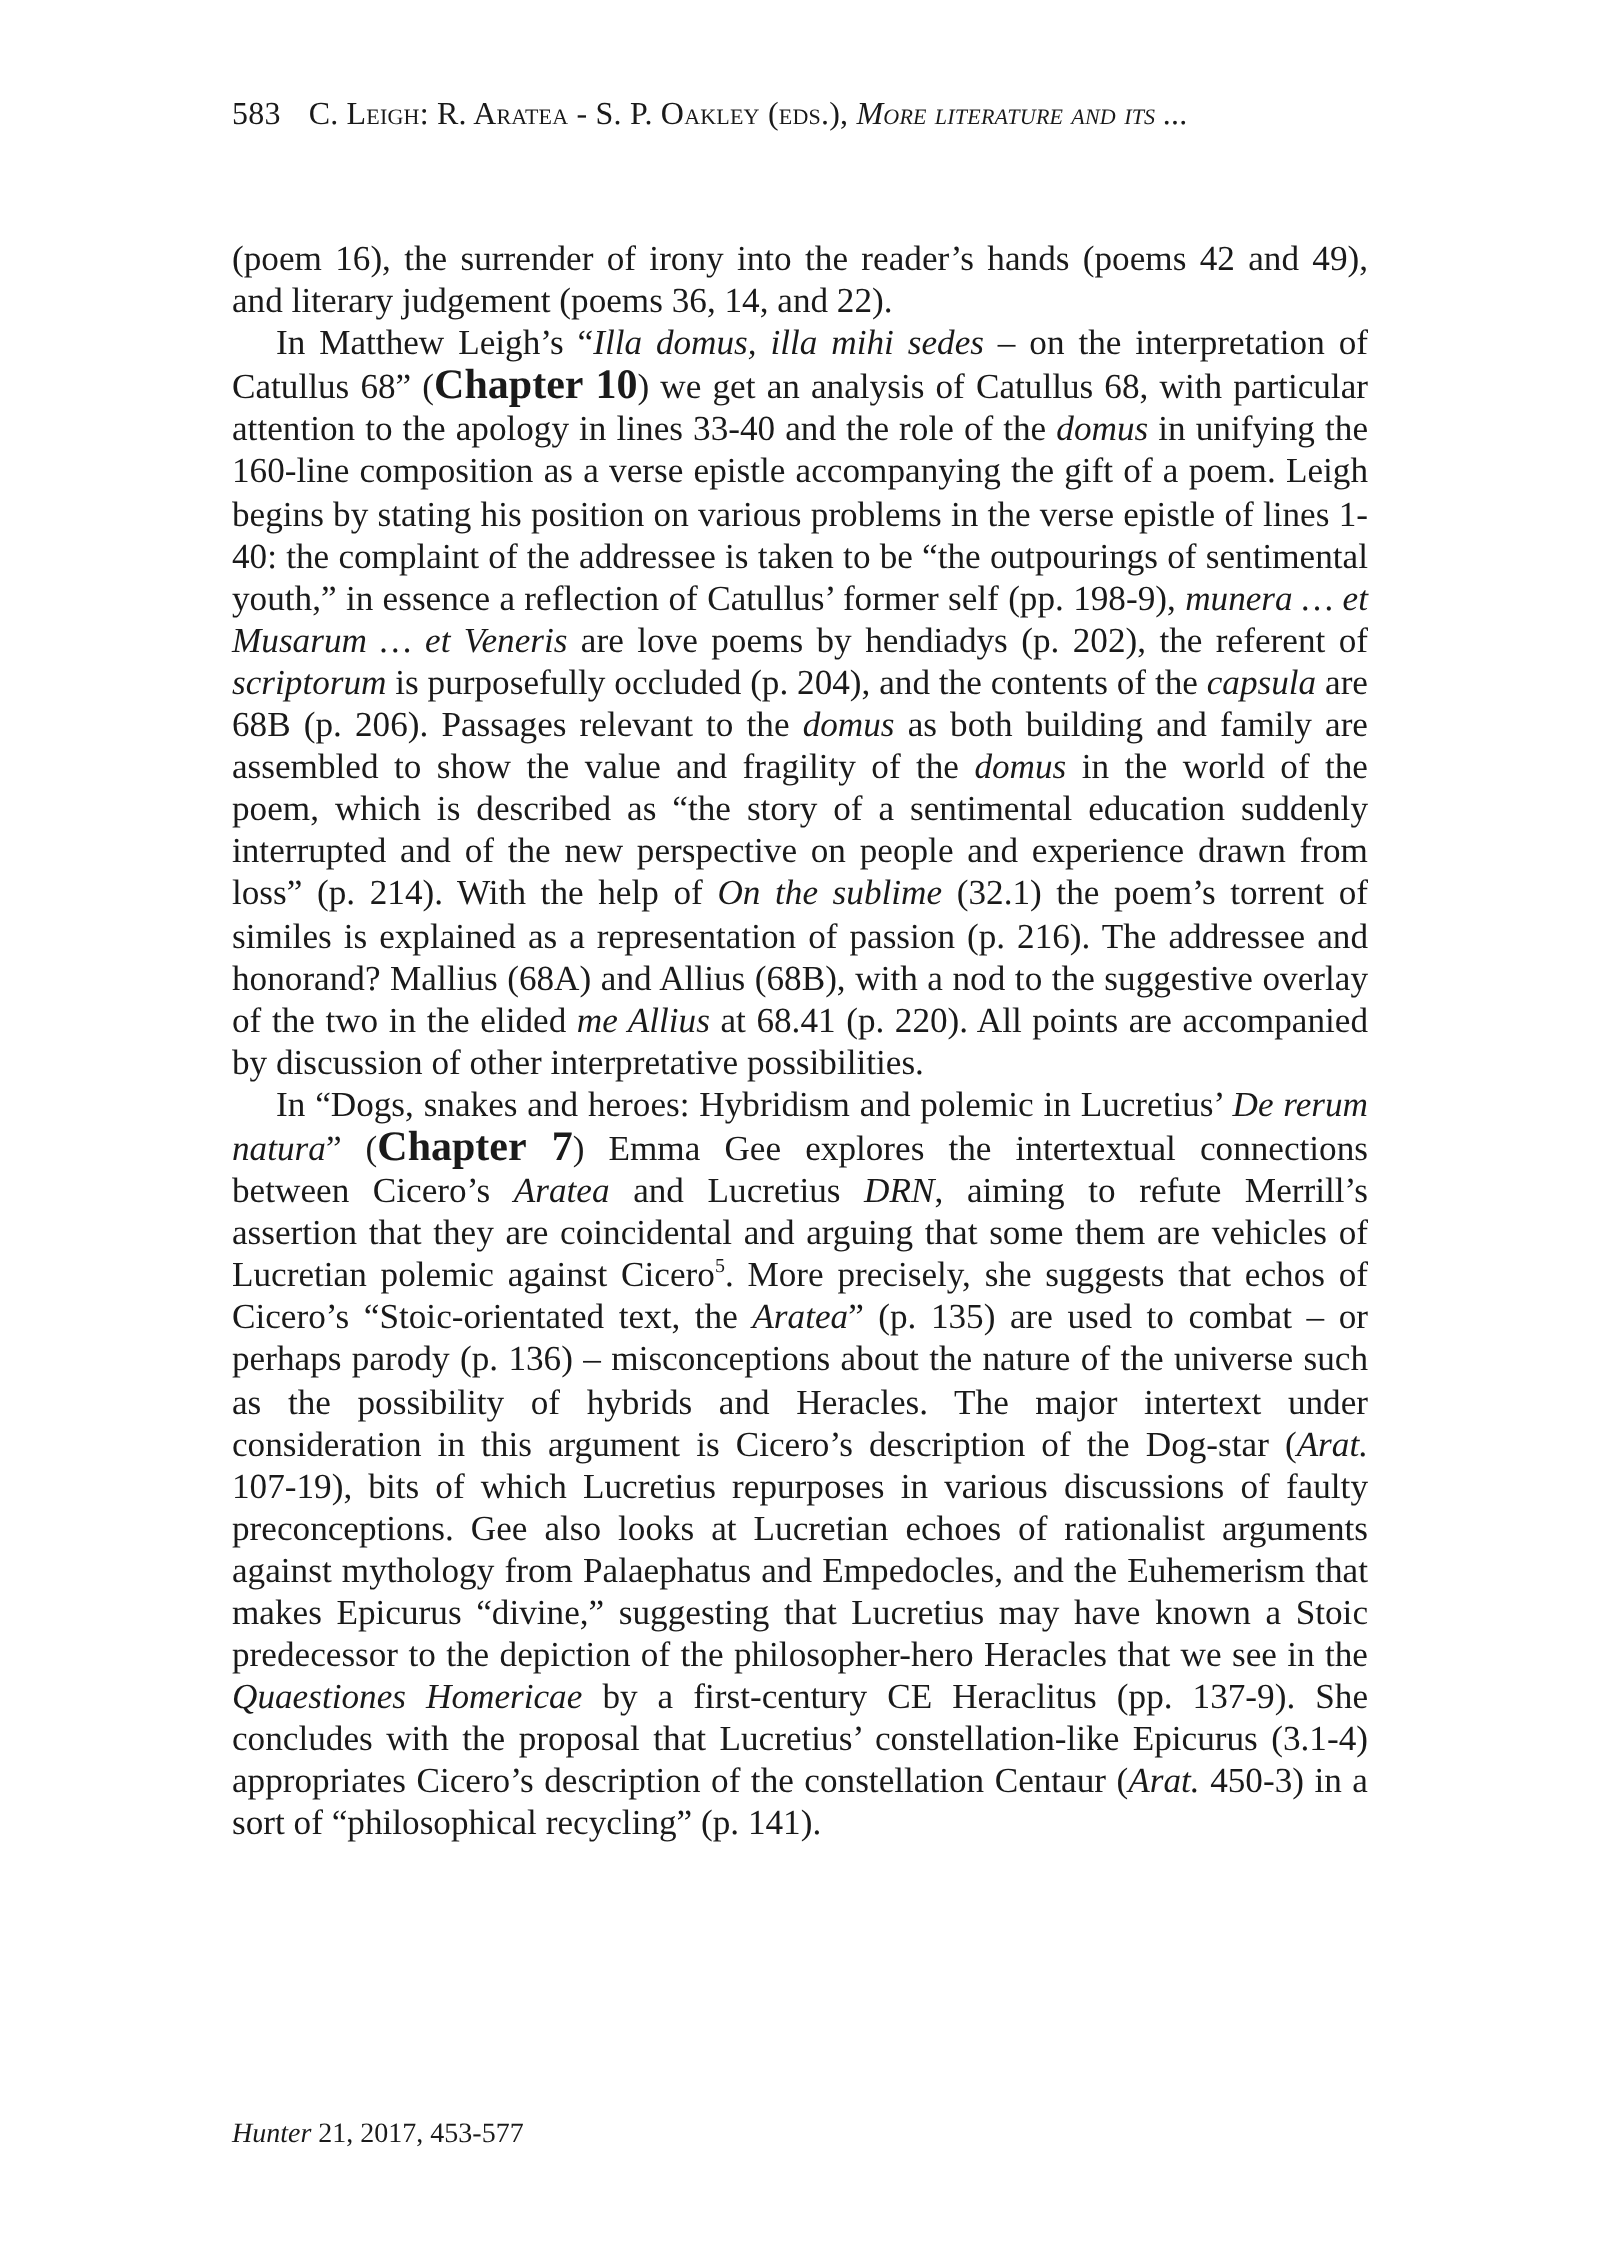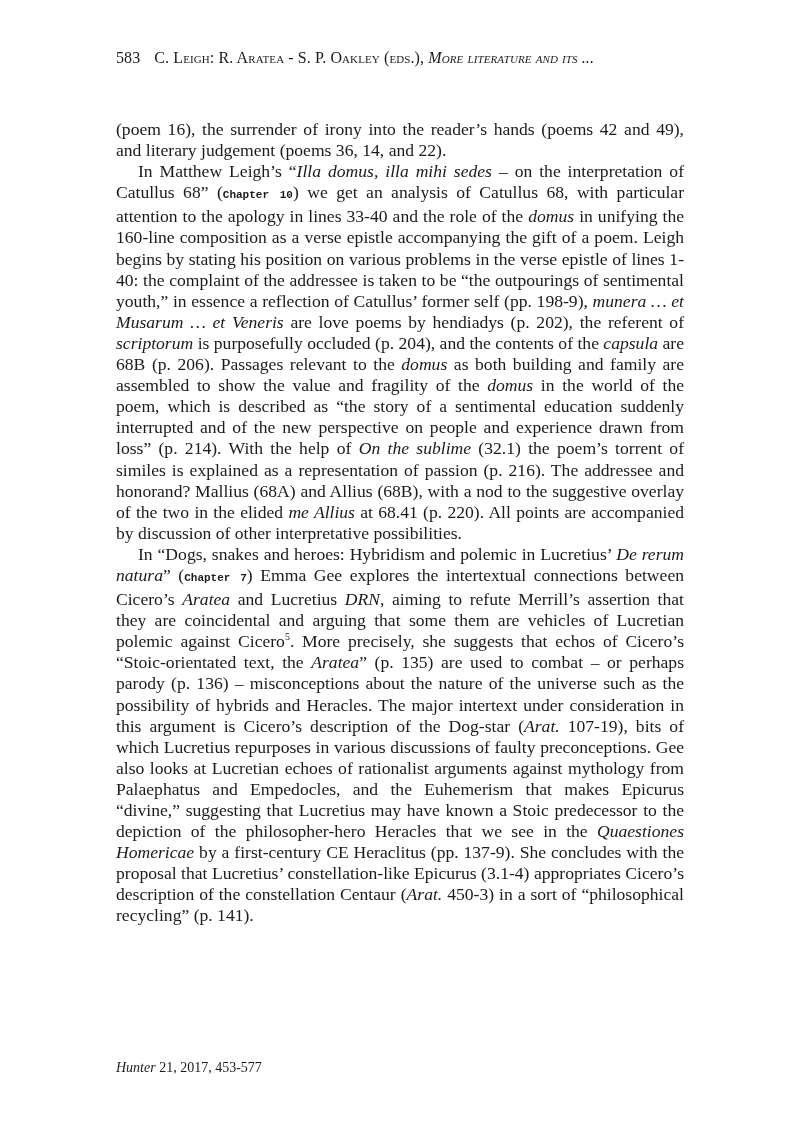--- a/index.html
+++ b/index.html
@@ -4,21 +4,21 @@
 <style>
   html, body { margin: 0; padding: 0; background: #ffffff; }
   body { width: 800px; height: 1129px; position: relative; overflow: hidden; }
   .page { position: absolute; left: 0; top: 0; width: 800px; height: 1129px; background: #fff; color: #1a1a1a; font-family: "Liberation Serif", "DejaVu Serif", serif; }
   .running-head { position: absolute; left: 116px; top: 49px; font-size: 16px; letter-spacing: 0.1px; white-space: nowrap; }
   .running-head .pg { margin-right: 14px; }
   .sc { font-variant: small-caps; }
   .body-text { position: absolute; left: 116px; top: 119px; width: 568px; font-size: 17.6px; line-height: 21.1px; text-align: justify; hyphens: none; }
   .body-text p { margin: 0; }
   .body-text p.indent { text-indent: 22px; }
-  .body-text b { font-family: Liberation Mono, monospace; font-weight: bold; font-size: 11px; }
+  .body-text b { font-family: Liberation Serif, serif; font-weight: bold; font-size: 21px; }
   .body-text sup { font-size: 10px; line-height: 0; vertical-align: super; }
   .footnotes { position: absolute; left: 116px; top: 982px; width: 568px; font-size: 14.2px; line-height: 17px; text-align: justify; }
   .footnotes p { margin: 0; text-indent: 22px; }
   .footnotes sup { font-size: 9px; line-height: 0; vertical-align: super; }
   .footer { position: absolute; left: 116px; top: 1060px; font-size: 14px; }
 </style>
 </head>
 <body>
 
 <div class="page">

